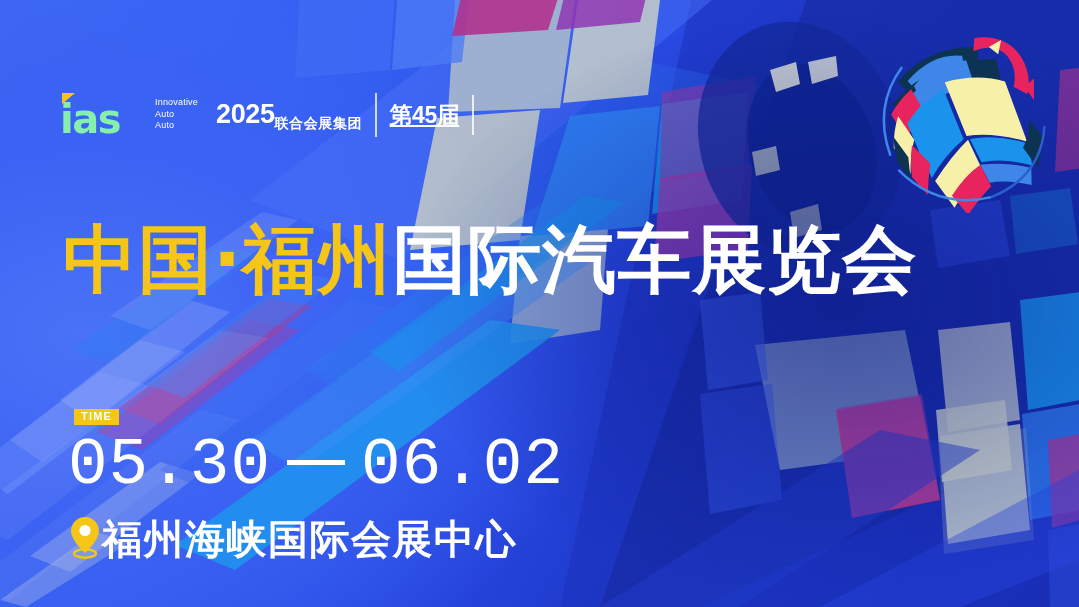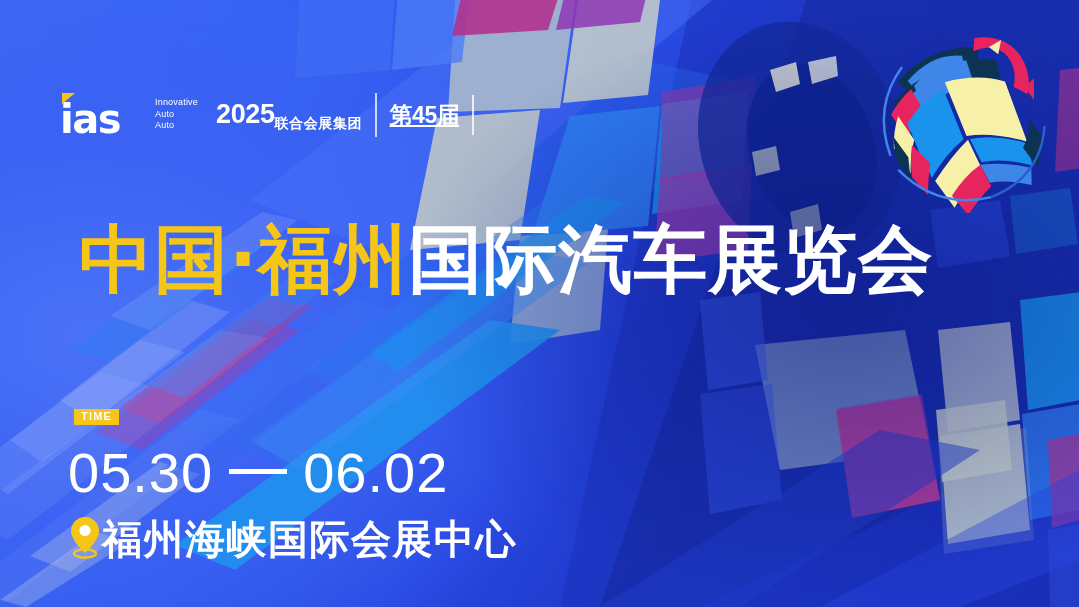--- a/index.html
+++ b/index.html
@@ -47,21 +47,21 @@
   .ias-mark {
     position: relative;
     width: 72px; height: 46px;
     display: flex; align-items: flex-end;
   }
   .ias-text {
     font-family: "DejaVu Sans", sans-serif;
     font-weight: 700;
     font-size: 40px;
     letter-spacing: -1.5px;
-    color: #ffffff;
+    color: #86efac;
     line-height: 0.95;
   }
   .ias-flag {
     position: absolute;
     left: 2px; top: 1px;
     width: 0; height: 0;
     border-left: 13px solid #f5c518;
     border-bottom: 11px solid transparent;
   }
   .ias-tag {
@@ -122,21 +122,20 @@
   
   .main-title {
     position: absolute;
     left: 63px; top: 222px;
     font-size: 74px;
     font-weight: 700;
     line-height: 1;
     letter-spacing: 1px;
     white-space: nowrap;
     font-family: "DejaVu Sans", sans-serif;
-    margin-left: 16px;
   }
   .t-gold { color: #f5c518; }
   .t-white { color: #ffffff; }
 
   
   .time-badge {
     position: absolute;
     left: 74px; top: 409px;
     background: #f5c518;
     color: #ffffff;
@@ -145,27 +144,26 @@
     letter-spacing: 1.2px;
     padding: 2px 7px 3px 7px;
     line-height: 1;
   }
 
   
   .dates {
     position: absolute;
     left: 68px; top: 430px;
     color: #ffffff;
-    font-size: 56px;
+    font-size: 66px;
     font-weight: 400;
     letter-spacing: 1px;
     line-height: 1.1;
     white-space: nowrap;
-    font-family: Liberation Sans, sans-serif;
-    margin-top: 12px;
+    font-family: Liberation Mono, monospace;
   }
   .dash {
     display: inline-block;
     width: 58px; height: 5px;
     background: #ffffff;
     vertical-align: 18px;
     margin: 0 16px;
   }
 
   

